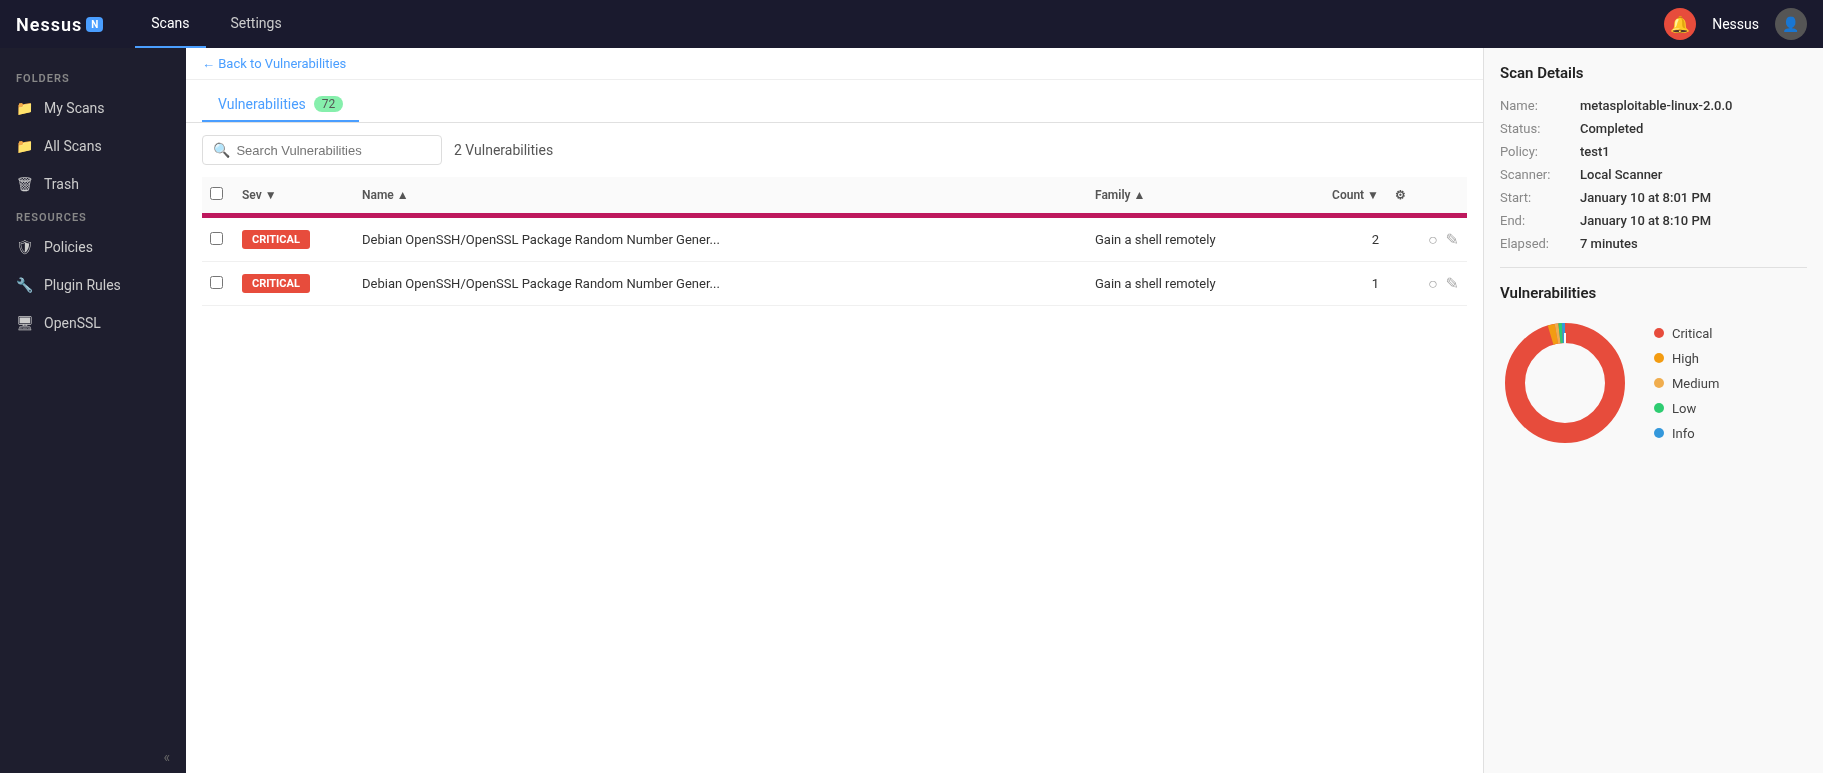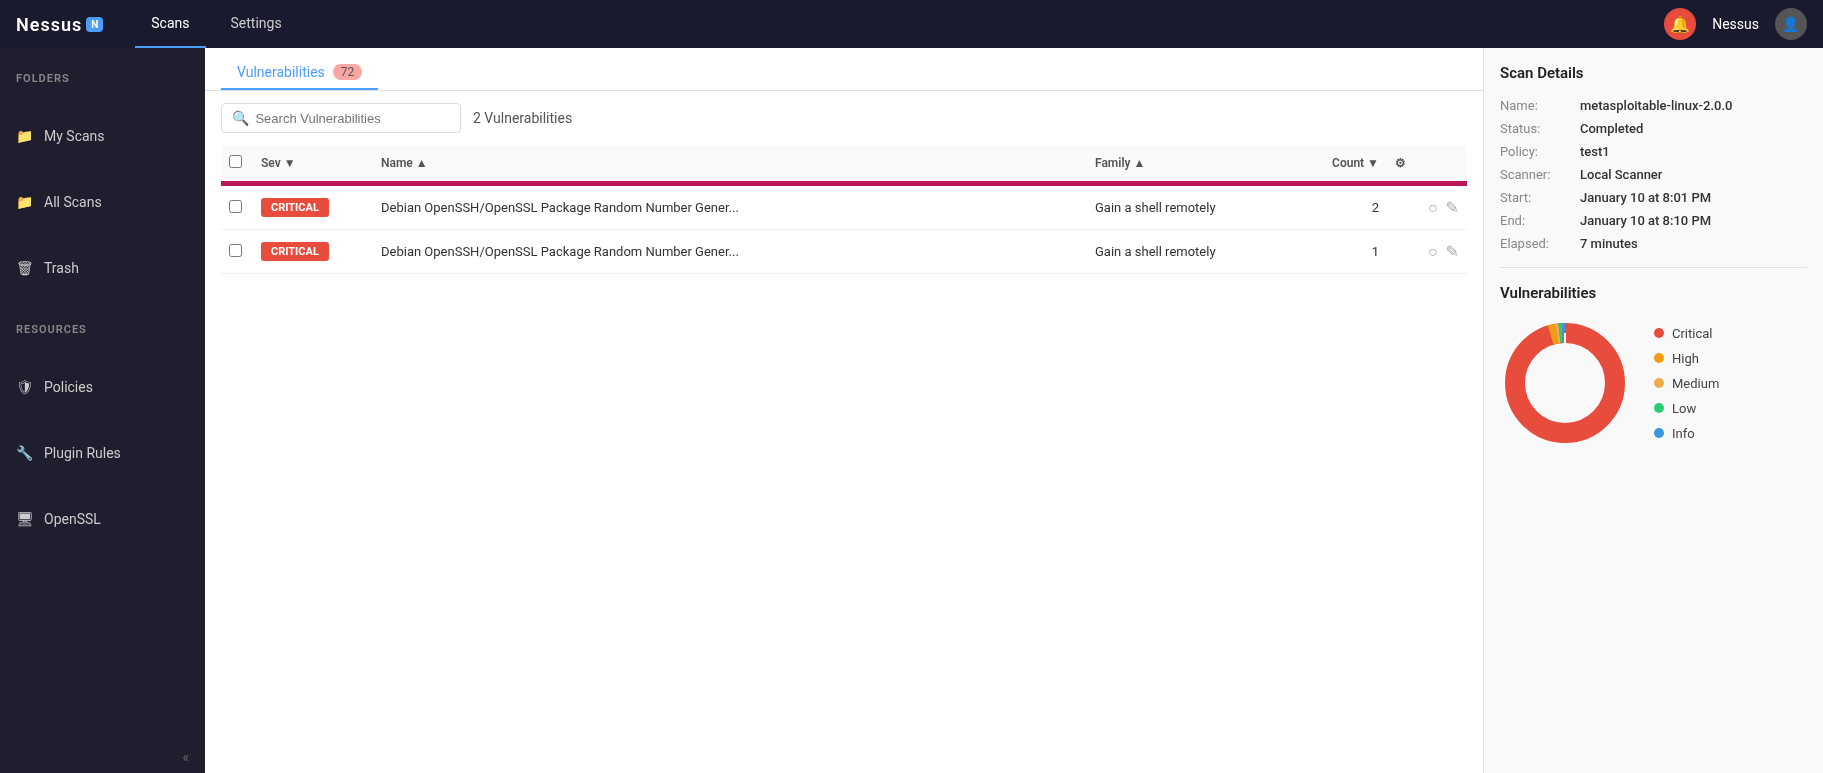--- a/index.html
+++ b/index.html
@@ -89,27 +89,26 @@
 
     
     .main-layout {
       display: flex;
       flex: 1;
       overflow: hidden;
     }
 
     
     .sidebar {
-      width: 205px;
+      width: 186px;
       background: #1e1e2e;
       flex-shrink: 0;
       display: flex;
       flex-direction: column;
       padding-top: 16px;
-      gap: 28px;
     }
     .sidebar-section-label {
       color: #888;
       font-size: 11px;
       font-weight: 600;
       letter-spacing: 1px;
       padding: 8px 16px 4px;
       text-transform: uppercase;
     }
     .sidebar-item {
@@ -173,21 +172,21 @@
       font-size: 14px;
       cursor: pointer;
       border-bottom: 2px solid transparent;
       color: #333;
     }
     .tab-item.active {
       border-bottom: 2px solid #4a9eff;
       color: #4a9eff;
     }
     .tab-badge {
-      background: #fca5a5;
+      background: #86efac;
       border-radius: 10px;
       padding: 1px 8px;
       font-size: 12px;
       color: #555;
     }
 
     .toolbar {
       display: flex;
       align-items: center;
       padding: 12px 16px;
@@ -394,20 +393,23 @@
       <span class="sidebar-icon">🖥</span>
       <span>OpenSSL</span>
     </div>
 
     <div class="sidebar-bottom">
       <span>«</span>
     </div>
   </aside>
 
   <div class="content-area">
+    <div class="back-link">
+      <span>← Back to Vulnerabilities</span>
+    </div>
 
     <div class="tab-bar">
       <div class="tab-item active">
         <span>Vulnerabilities</span>
         <span class="tab-badge">72</span>
       </div>
     </div>
 
     <div class="toolbar">
       <div class="search-box">

